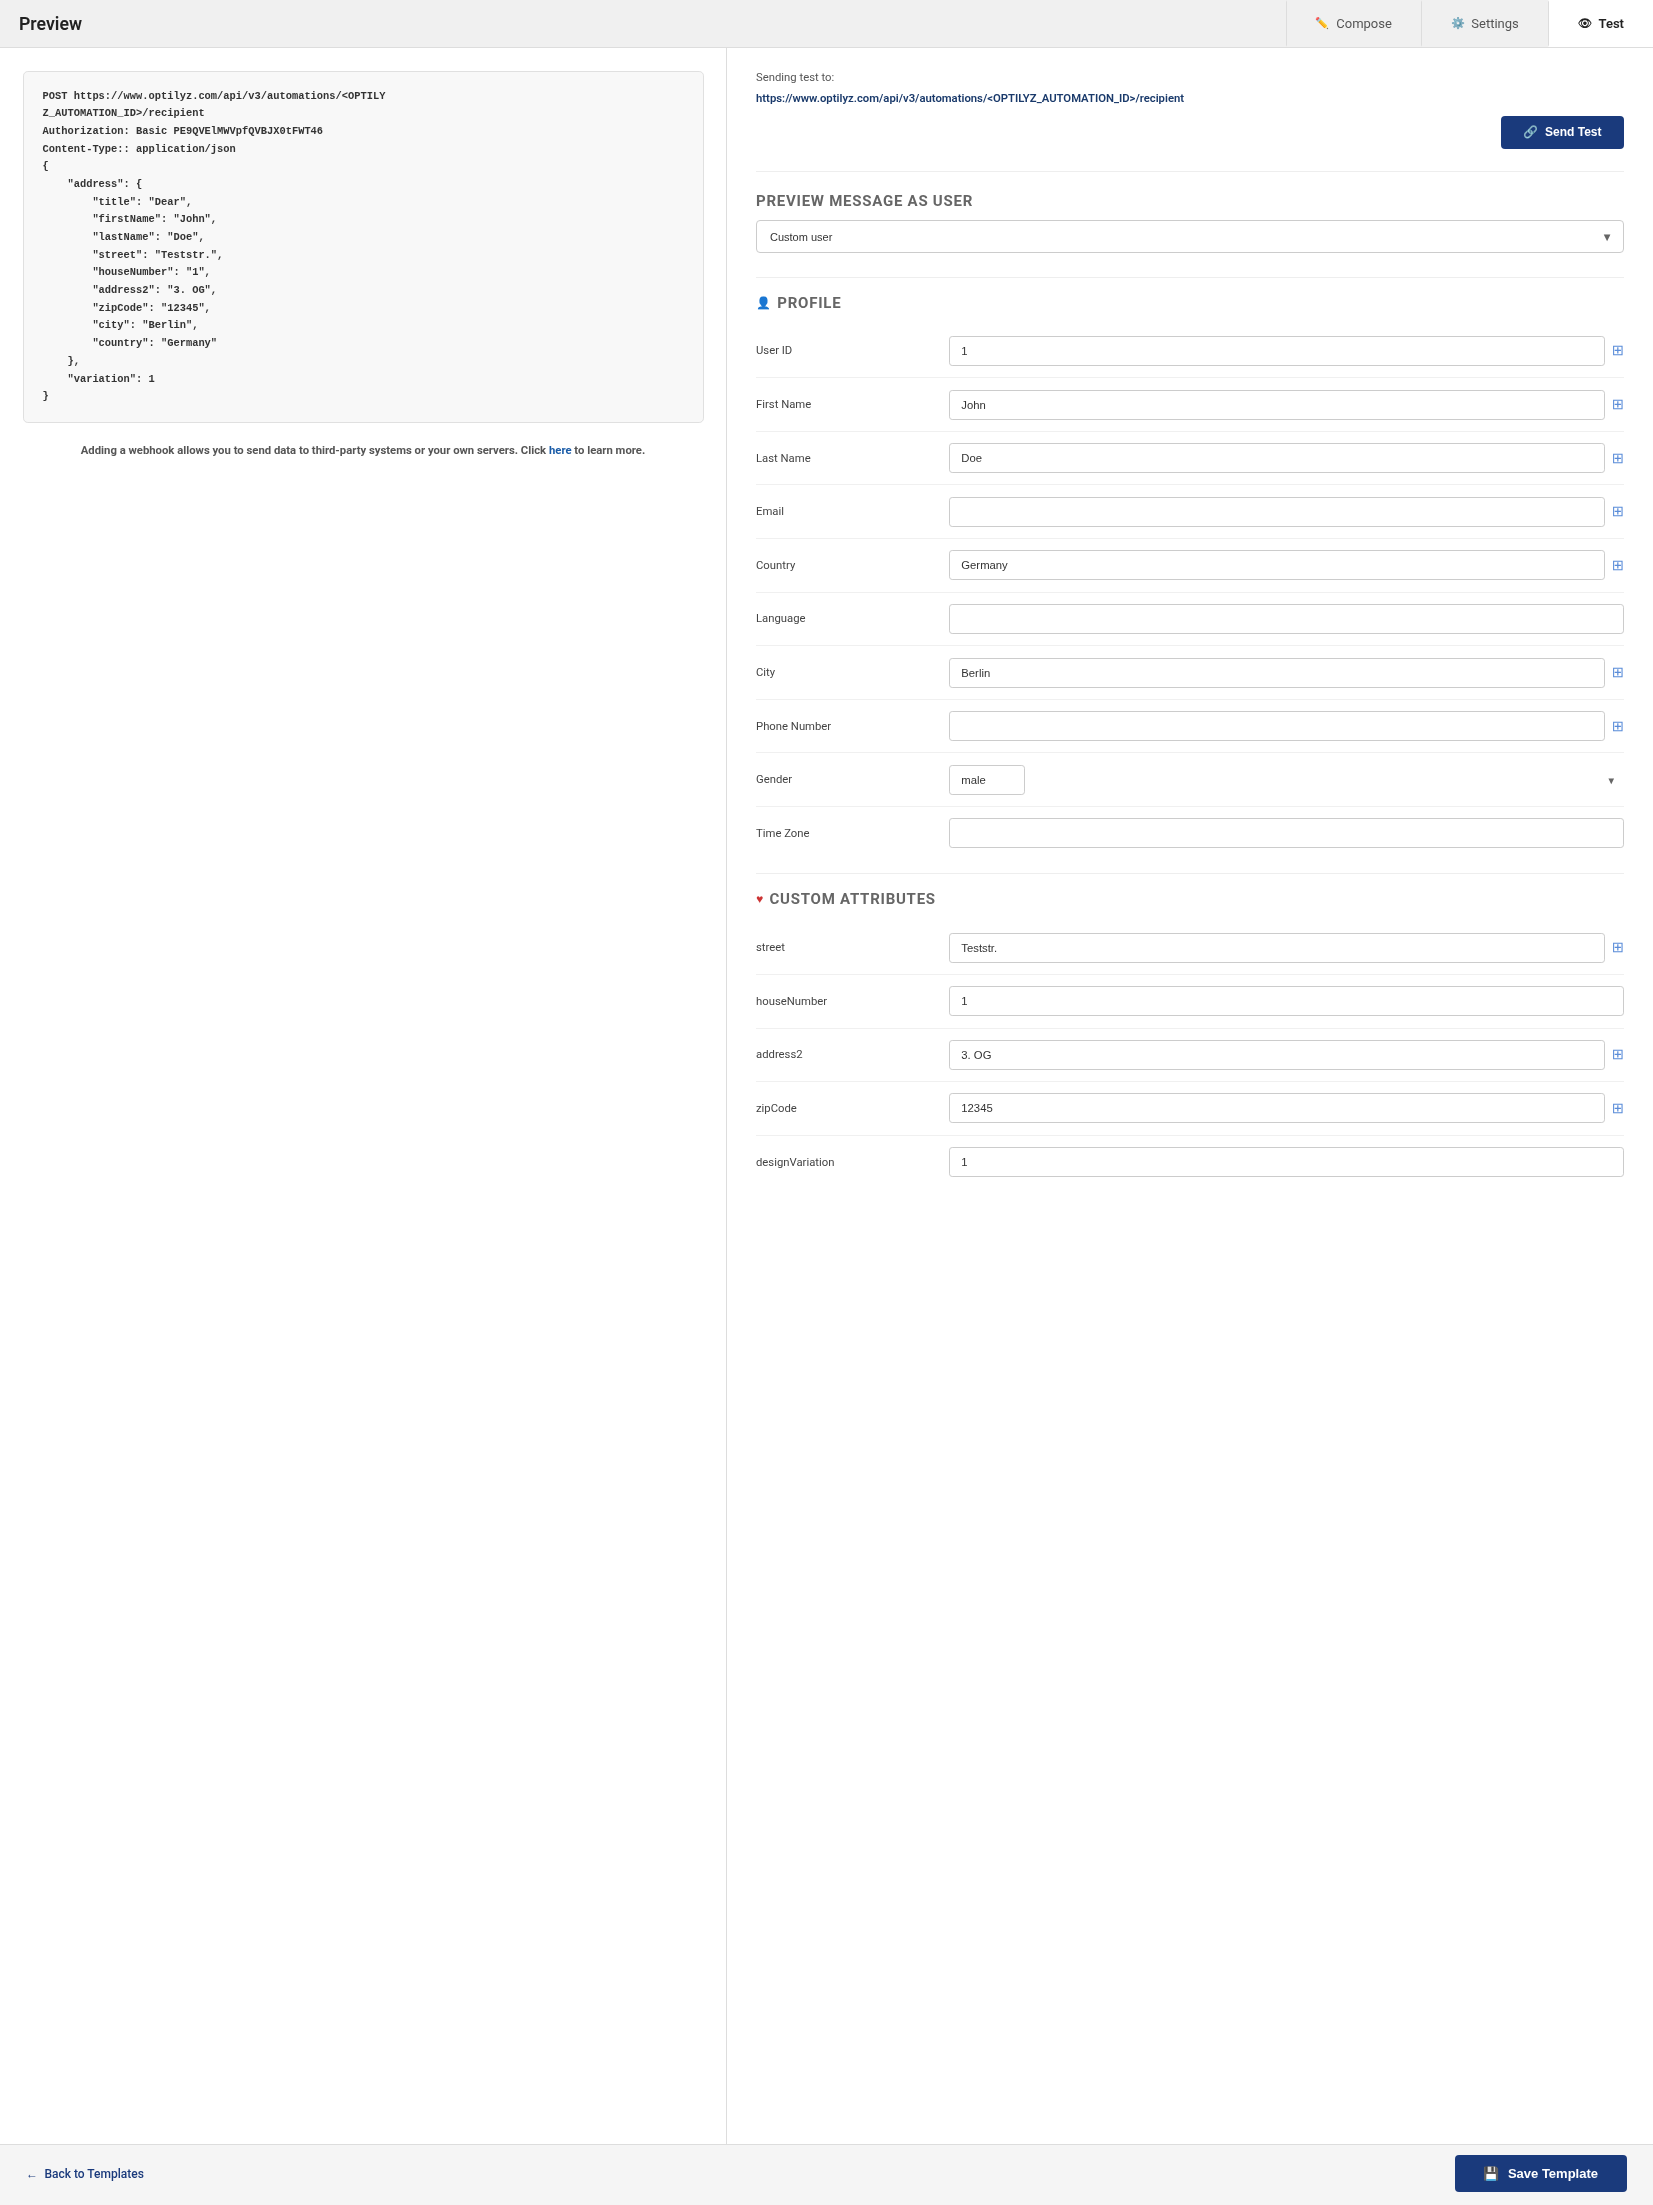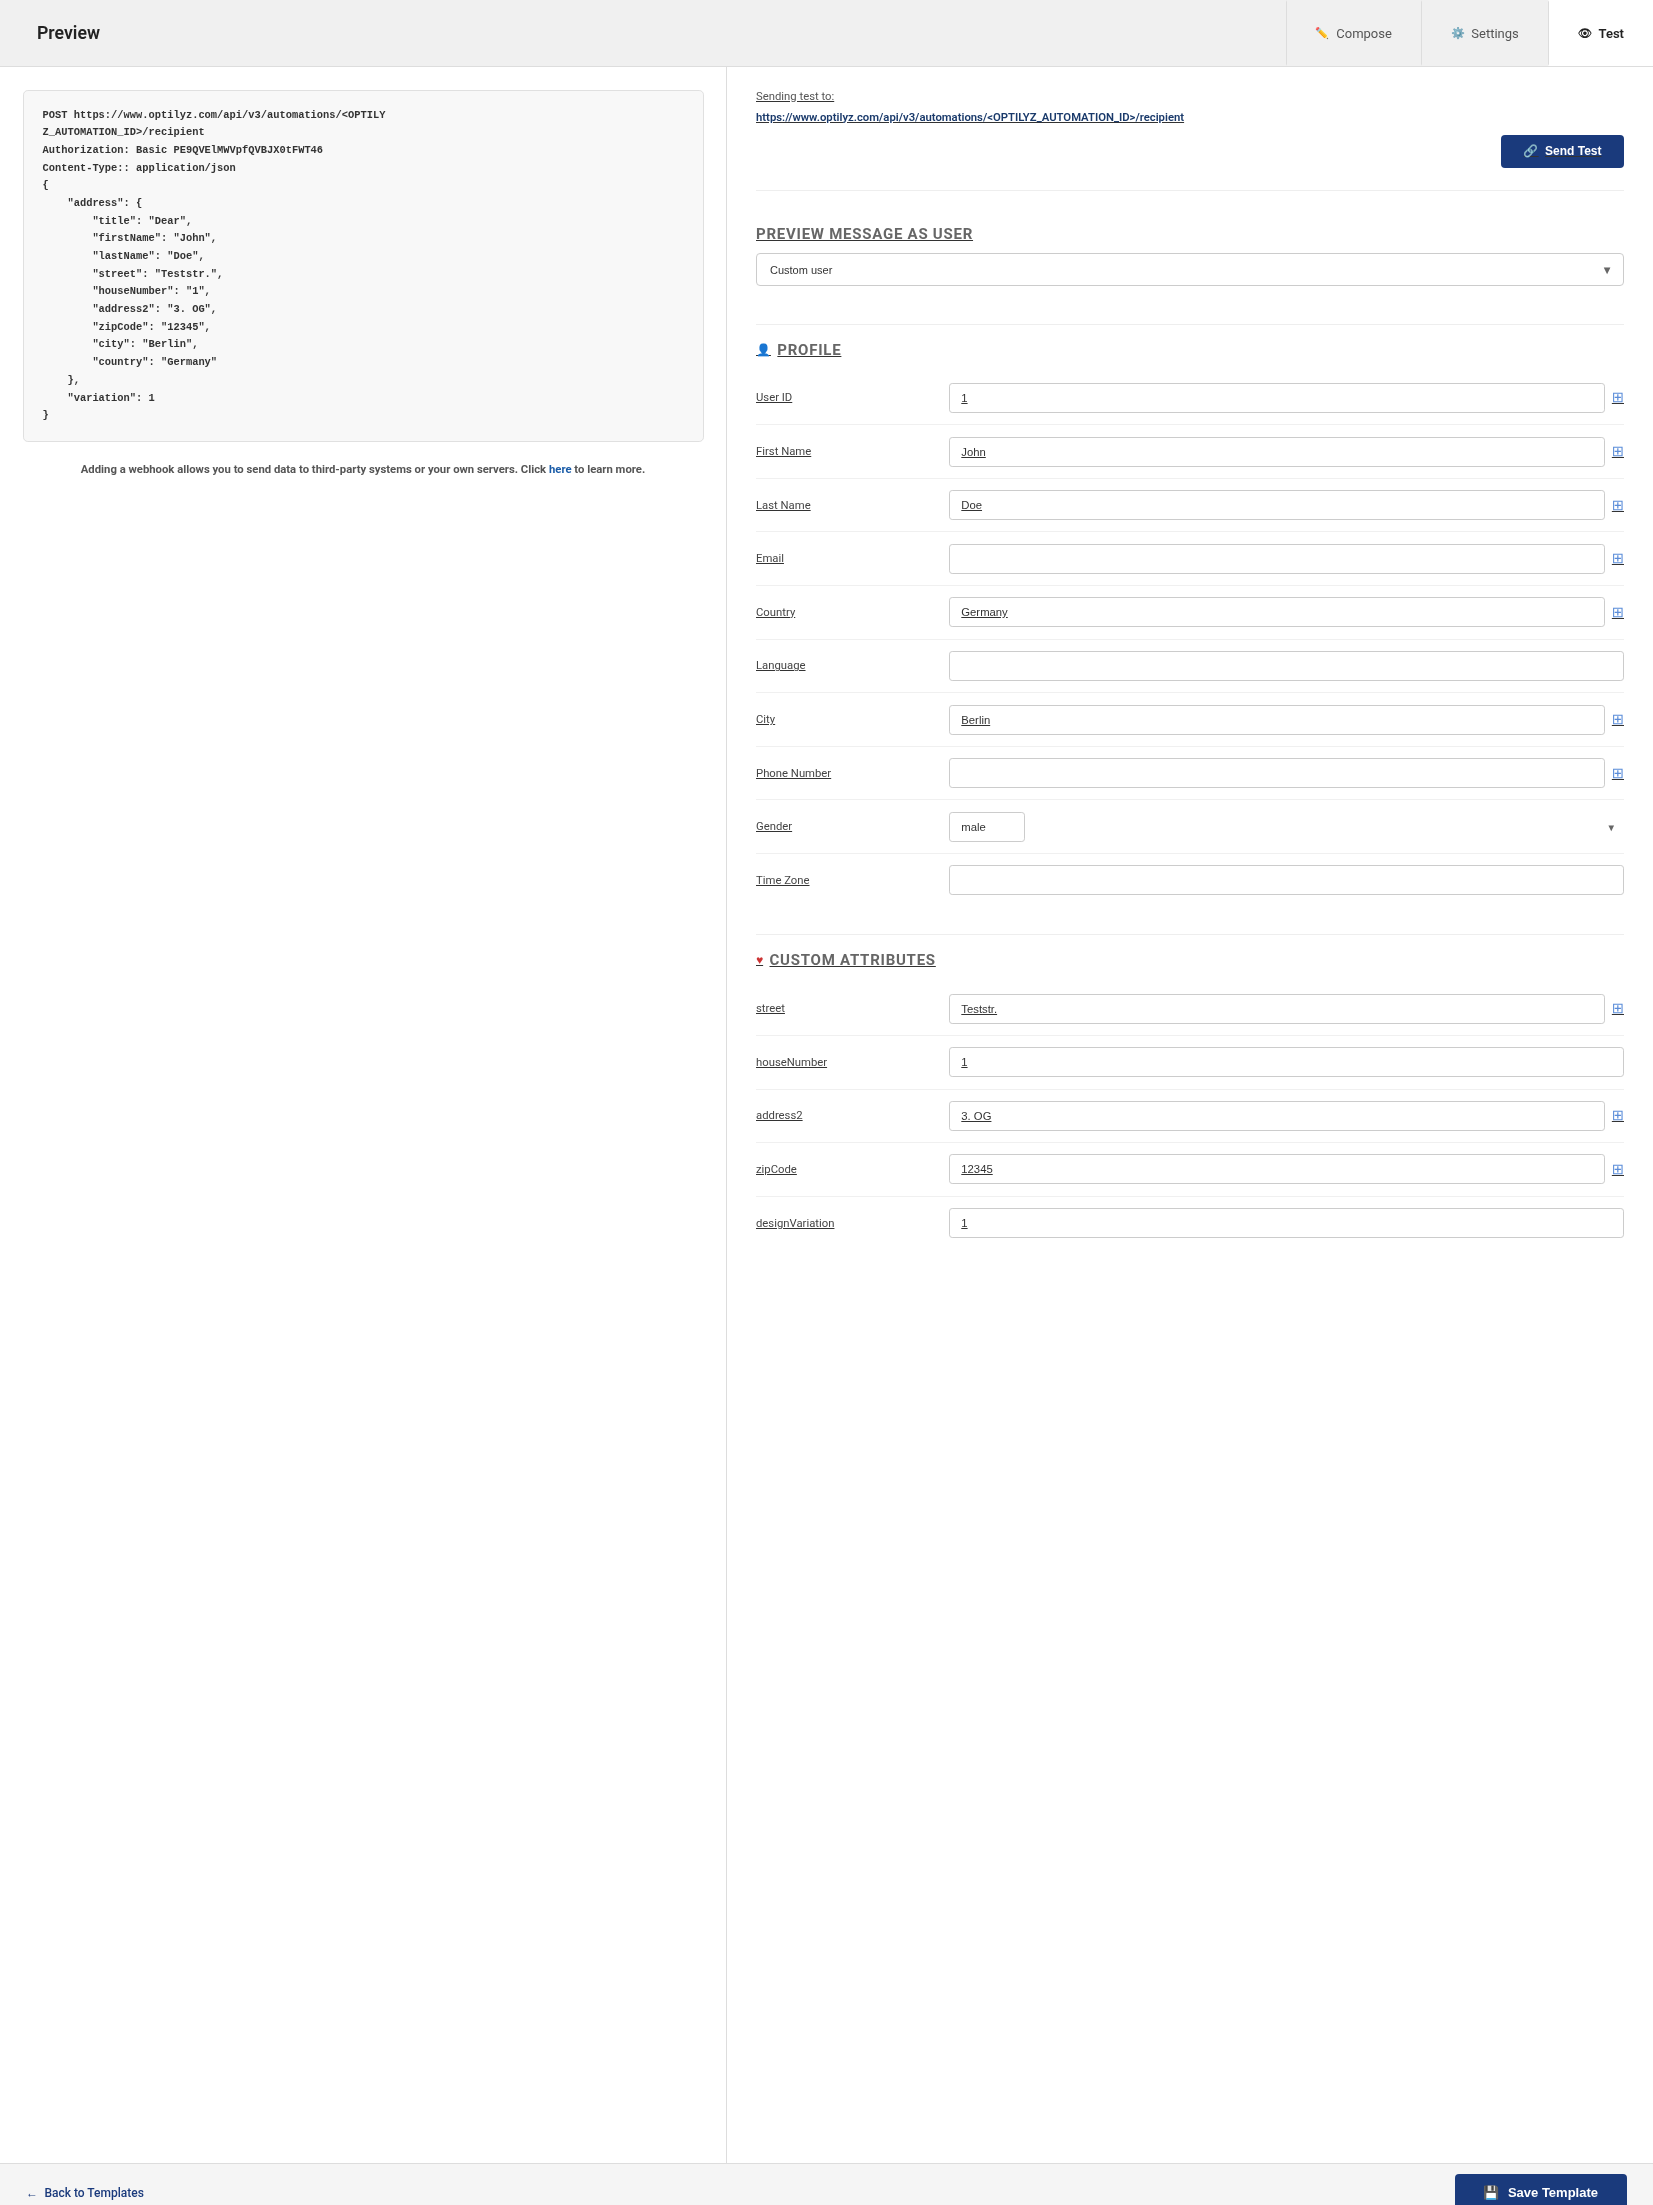--- a/index.html
+++ b/index.html
@@ -11,22 +11,22 @@
       width: 1653px;
       min-height: 2205px;
     }
 
     
     .header {
       background: #f0f0f0;
       border-bottom: 0.8px solid #ddd;
       display: flex;
       align-items: center;
-      padding: 0 0 0 37px;
-      height: 67px;
+      padding: 0 0 0 19px;
+      height: 48px;
     }
     .header-title {
       font-size: 17.7px;
       font-weight: 600;
       color: #222;
       flex: 1;
     }
     .tabs {
       display: flex;
       height: 100%;
@@ -96,22 +96,21 @@
     }
 
     
     .right-panel {
       flex: 1;
       background: #fff;
       overflow-y: auto;
       padding: 22.5px 29px;
       display: flex;
       flex-direction: column;
-      gap: 15px;
-      text-decoration: underline;
+      gap: 1px;
     }
 
     
     .send-test-section {
       display: flex;
       flex-direction: column;
       gap: 8px;
       padding-bottom: 22.5px;
       border-bottom: 0.8px solid #eee;
       margin-bottom: 19px;

